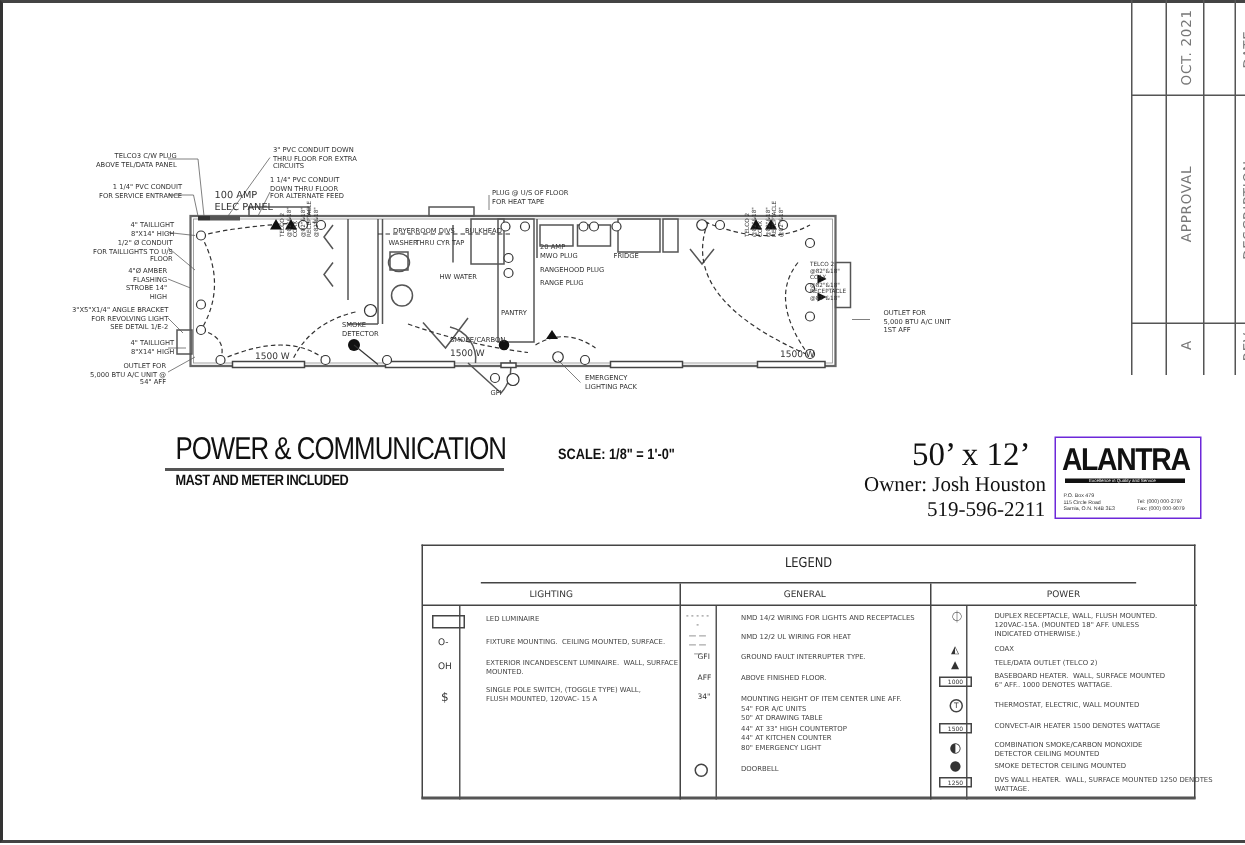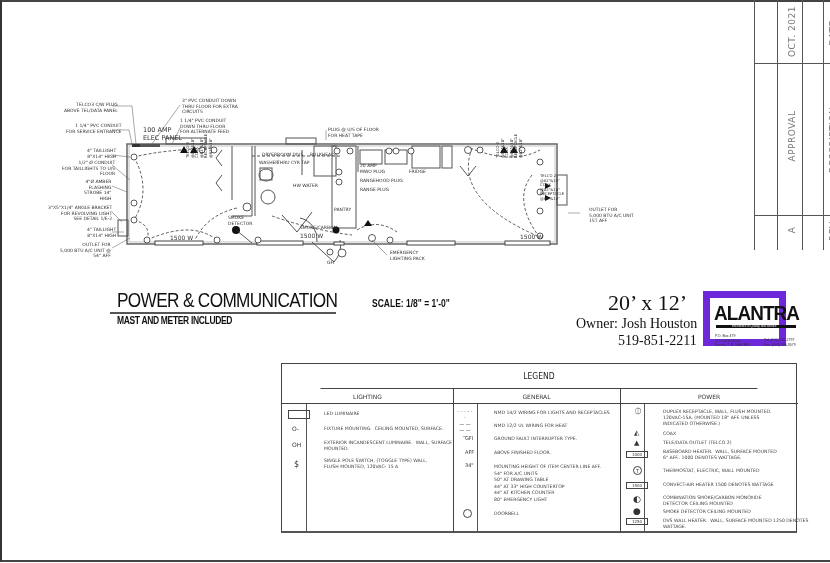--- a/index.html
+++ b/index.html
@@ -13,21 +13,21 @@
   .plan { position: absolute; left: 12px; top: 80px; width: 740px; height: 200px; }
   .plan svg { position: absolute; left: 0; top: 0; }
   .note { position: absolute; font-size: 4.5px; line-height: 5.5px; color: #333; font-family: "DejaVu Sans", sans-serif; white-space: pre; text-transform: uppercase; }
   .title-main { position: absolute; left: 117px; top: 288px; font-size: 21px; font-family: "Liberation Sans", sans-serif; font-weight: normal; letter-spacing: -0.8px; transform: scaleX(0.82); transform-origin: left; color: #111; }
   .title-rule { position: absolute; left: 110px; top: 312px; width: 226px; height: 2px; background: #555; }
   .title-sub { position: absolute; left: 117px; top: 315px; font-size: 10px; font-weight: bold; letter-spacing: -0.4px; transform: scaleX(0.85); transform-origin: left; color: #111; }
   .scale { position: absolute; left: 372px; top: 298px; font-size: 10px; font-weight: bold; transform: scaleX(0.85); transform-origin: left; color: #111; white-space: nowrap; }
   .dim { position: absolute; left: 608px; top: 290px; font-family: "Liberation Serif", serif; font-size: 22px; color: #111; }
   .owner { position: absolute; left: 576px; top: 316px; font-family: Liberation Serif, serif; font-size: 14px; color: #111; white-space: nowrap; }
   .phone { position: absolute; left: 618px; top: 333px; font-family: "Liberation Serif", serif; font-size: 14px; color: #111; }
-  .logo { position: absolute; left: 703px; top: 291px; width: 83px; height: 55px; border: 7px solid #6d28d9; background: #fff; }
+  .logo { position: absolute; left: 703px; top: 291px; width: 98px; height: 55px; border: 1px solid #6d28d9; background: #fff; }
   .logo .brand { position: absolute; left: 4px; top: 3px; font-size: 21px; font-weight: bold; letter-spacing: -1px; color: #111; transform: scaleX(0.9); transform-origin: left; }
   .logo .swoosh { position: absolute; left: 6px; top: 27px; width: 80px; height: 3px; background: #111; }
   .logo .tag { position: absolute; left: 22px; top: 26px; font-size: 3px; color: #fff; }
   .logo .addr { position: absolute; left: 5px; top: 36px; font-size: 3.5px; line-height: 4.5px; color: #333; white-space: pre; }
   .logo .tel { position: absolute; left: 54px; top: 40px; font-size: 3.5px; line-height: 4.5px; color: #333; white-space: pre; }
   .legend { position: absolute; left: 281px; top: 363px; width: 516px; height: 170px; border: 1px solid #444; border-bottom: 2px solid #555; background: #fff; }
   .legend .lg-title { position: absolute; left: 0; top: 0; width: 100%; height: 25px; border-bottom: 1px solid #444; text-align: center; font-size: 9px; line-height: 25px; color: #222; font-family: "DejaVu Sans", sans-serif; transform: scaleX(0.85); }
   .legend .col-head { position: absolute; top: 25px; height: 15px; border-bottom: 1px solid #444; text-align: center; font-size: 6px; line-height: 15px; color: #333; font-family: "DejaVu Sans", sans-serif; }
   .legend .vdiv { position: absolute; top: 25px; width: 1px; height: 144px; background: #444; }
   .legend .vdiv.light { top: 40px; height: 129px; background: #555; }
@@ -253,23 +253,23 @@
   <div class="note" style="left:577px; top:127px;">OUTLET FOR
 5,000 BTU A/C UNIT
 1ST AFF</div>
 </div>
 
 <div class="title-main">POWER &amp; COMMUNICATION</div>
 <div class="title-rule"></div>
 <div class="title-sub">MAST AND METER INCLUDED</div>
 <div class="scale">SCALE: 1/8" = 1'-0"</div>
 
-<div class="dim">20’ x 12’</div>
+<div class="dim">50’ x 12’</div>
 <div class="owner">Owner: Josh Houston</div>
-<div class="phone">519-851-2211</div>
+<div class="phone">519-596-2211</div>
 
 <div class="logo">
   <div class="brand">ALANTRA</div>
   <div class="swoosh"></div>
   <div class="tag">Excellence in Quality and Service</div>
   <div class="addr">P.O. Box 479
 115 Circle Road
 Sarnia, O.N. N4B 3E3</div>
   <div class="tel">Tel: (000) 000-2797
 Fax: (000) 000-9079</div>

